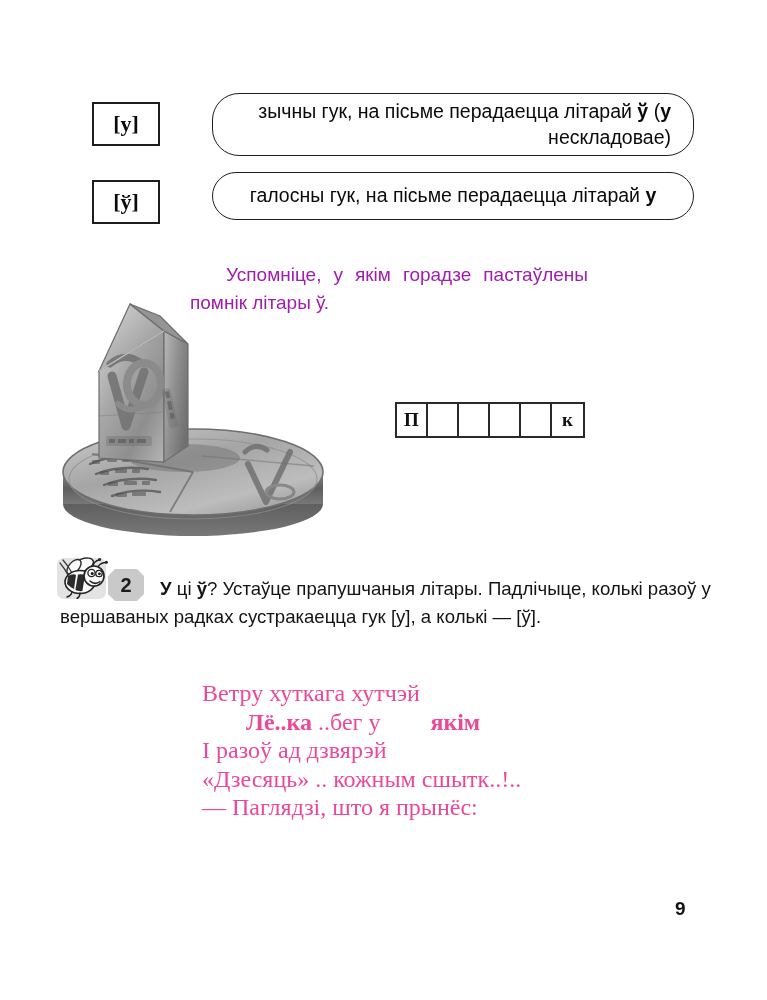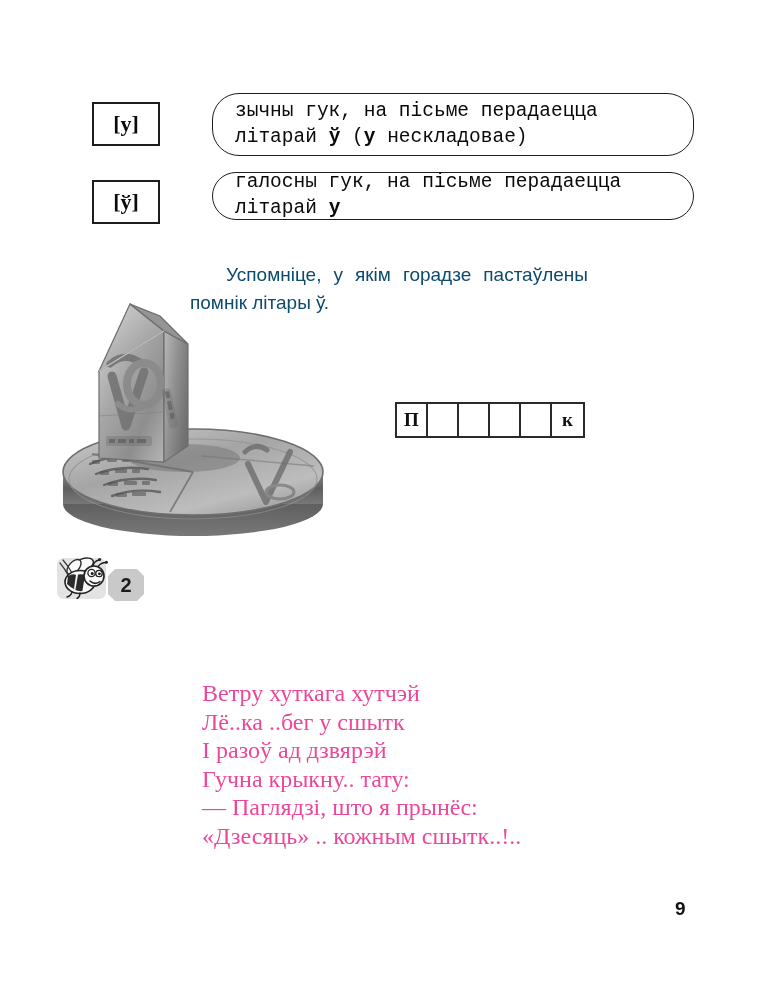--- a/index.html
+++ b/index.html
@@ -53,24 +53,24 @@
 
   
   .desc-box {
     position: absolute;
     left: 212px;
     width: 482px;
     box-sizing: border-box;
     border: 1.6px solid #1d1d1d;
     border-radius: 27px;
     background: #fff;
-    font-family: Liberation Mono, monospace;
+    font-family: Liberation Sans, sans-serif;
     font-size: 19.5px;
     line-height: 1.32;
-    text-align: left;
+    text-align: right;
     color: #0a0a0a;
     display: flex;
     align-items: center;
     justify-content: center;
     padding: 4px 22px;
   }
   .desc-box.d1 { top: 93px; height: 63px; }
   .desc-box.d2 { top: 172px; height: 48px; }
   .desc-box b { font-weight: bold; }
 
@@ -78,21 +78,21 @@
   .monument-text {
     position: absolute;
     left: 190px;
     top: 261px;
     width: 398px;
     font-size: 19px;
     line-height: 1.45;
     text-align: justify;
     text-justify: inter-word;
     text-indent: 36px;
-    color: #0c4a6e;
+    color: #a21caf;
   }
 
   
   .monument-photo {
     position: absolute;
     left: 52px;
     top: 276px;
     width: 282px;
     height: 262px;
   }
@@ -170,21 +170,21 @@
     position: absolute;
     left: 202px;
     top: 679px;
     font-family: "Liberation Serif", serif;
     font-size: 24px;
     line-height: 28.5px;
     color: #ec4899;
     white-space: nowrap;
   }
   .poem .line { display: block; }
-  .poem .line b { font-weight: normal; }
+  .poem .line b { font-weight: bold; margin-left: 44px; }
   .poem .attribution {
     display: block;
     font-style: italic;
     text-align: right;
     width: 438px;
     margin-top: 3px;
   }
 
   
   .page-number {
@@ -382,25 +382,27 @@
     </svg>
   </div>
 
   <div class="ex-number">
     <svg viewBox="0 0 36 32" xmlns="http://www.w3.org/2000/svg">
       <path d="M7 0 L29 0 L36 7 L36 25 L29 32 L7 32 L0 25 L0 7 Z" fill="#c9c9c9"></path>
     </svg>
     <div class="num">2</div>
   </div>
 
+  <div class="ex2-text">
+    <b>У</b><span> ці </span><b>ў</b><span>? Устаўце прапушчаныя літары. Падлічыце, колькі разоў у вершаваных радках сустракаецца гук [у], а колькі — [ў].</span>
+  </div>
 
   <div class="poem">
     <span class="line">Ветру хуткага хутчэй</span>
-    <span class="line"><b>Лё..ка</b><span> ..бег у </span><b>сшытк</b></span>
+    <span class="line"><b>Лё..ка</b><span> ..бег у </span><b>якім</b></span>
     <span class="line">І разоў ад дзвярэй</span>
-    <span class="line">Гучна крыкну.. тату:</span>
+    <span class="line">«Дзесяць» .. кожным сшытк..!..</span>
     <span class="line">— Паглядзі, што я прынёс:</span>
-    <span class="line">«Дзесяць» .. кожным сшытк..!..</span>
   </div>
 
   <div class="page-number">9</div>
 
 </div>
 
 </body></html>

